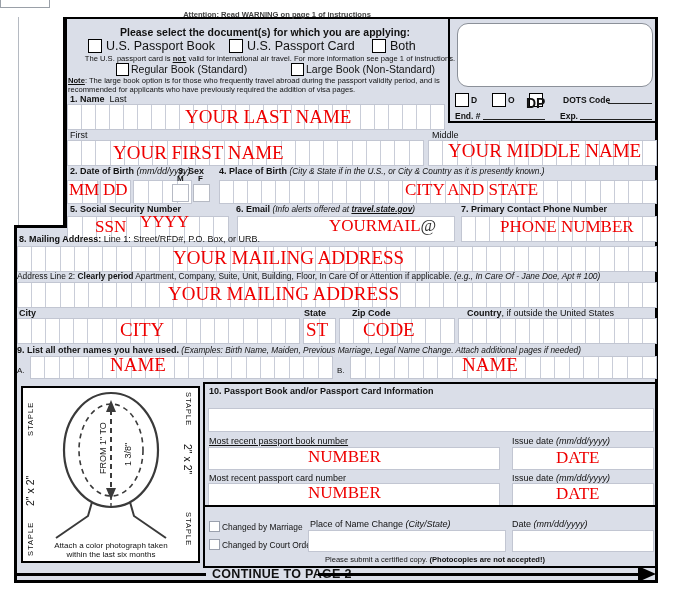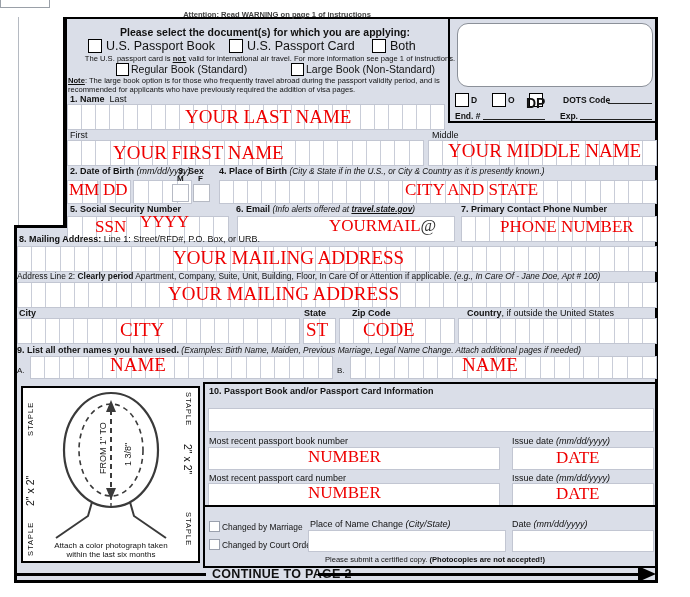--- a/index.html
+++ b/index.html
@@ -490,21 +490,21 @@
     <line x1="63" y1="108" x2="63" y2="122" stroke="#3a3a3a" stroke-width="1.4" stroke-dasharray="4,3"></line>
     <text x="-86" y="58" transform="rotate(-90)" font-size="9" font-family="Liberation Sans, sans-serif" fill="#222">FROM 1" TO</text>
     <text x="-78" y="83" transform="rotate(-90)" font-size="9" font-family="Liberation Sans, sans-serif" fill="#222">1 3/8"</text>
   </svg>
   <div class="abs" style="left:31px;top:541px;width:160px;text-align:center;font-size:8px;line-height:1.15;"><span>Attach a color photograph taken</span><br><span>within the last six months</span></div>
 
   <div class="abs" style="left:203px;top:382px;width:455px;height:186px;border:2px solid #000;box-sizing:border-box;"></div>
   <div class="abs lbl b" style="left:209px;top:386px;">10. Passport Book and/or Passport Card Information</div>
   <div class="abs field" style="left:208px;top:408px;width:444px;height:22px;"></div>
 
-  <div class="abs lbl" style="left:209px;top:436px;">Most recent passport book number</div>
+  <div class="abs lbl" style="left:209px;top:436px;text-decoration:underline;">Most recent passport book number</div>
   <div class="abs lbl" style="left:512px;top:436px;"><span>Issue date </span><span class="i">(mm/dd/yyyy)</span></div>
   <div class="abs field" style="left:208px;top:447px;width:290px;height:21px;"></div>
   <div class="red" style="left:308px;top:447px;font-size:17px;">NUMBER</div>
   <div class="abs field" style="left:512px;top:447px;width:140px;height:21px;"></div>
   <div class="red" style="left:556px;top:448px;font-size:17px;">DATE</div>
 
   <div class="abs lbl" style="left:209px;top:473px;">Most recent passport card number</div>
   <div class="abs lbl" style="left:512px;top:473px;"><span>Issue date </span><span class="i">(mm/dd/yyyy)</span></div>
   <div class="abs field" style="left:208px;top:483px;width:290px;height:21px;"></div>
   <div class="red" style="left:308px;top:483px;font-size:17px;">NUMBER</div>

